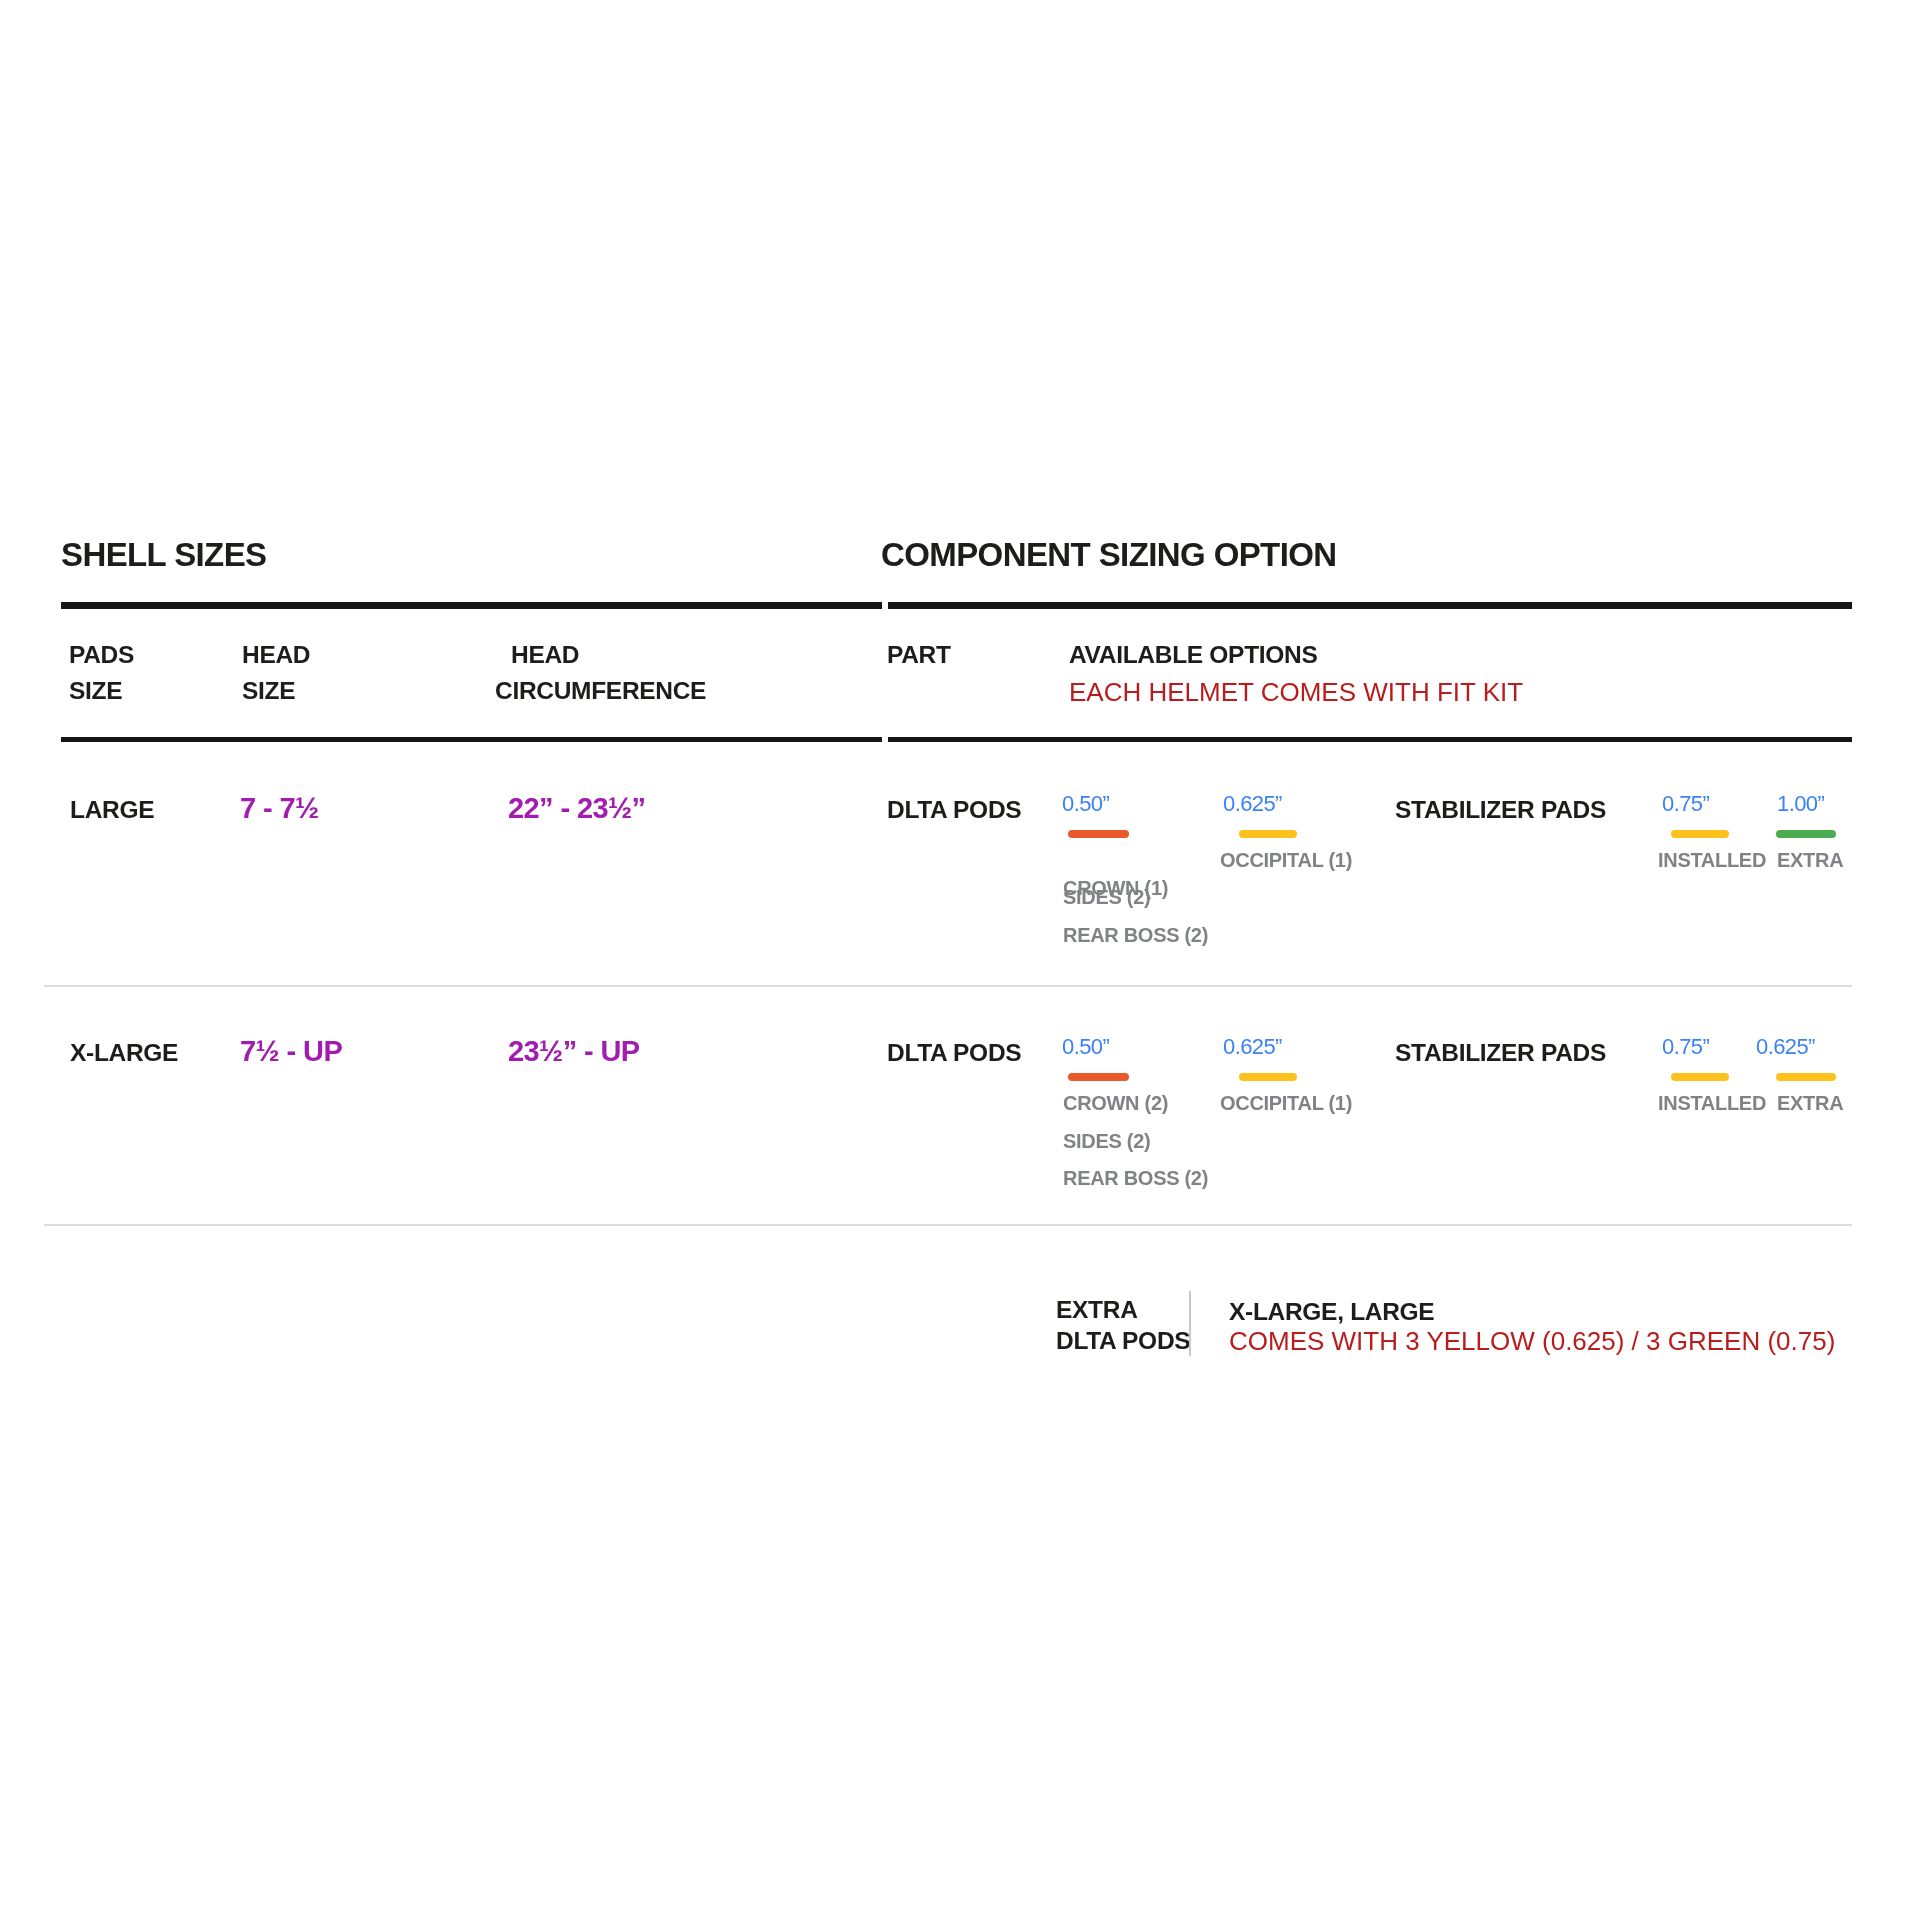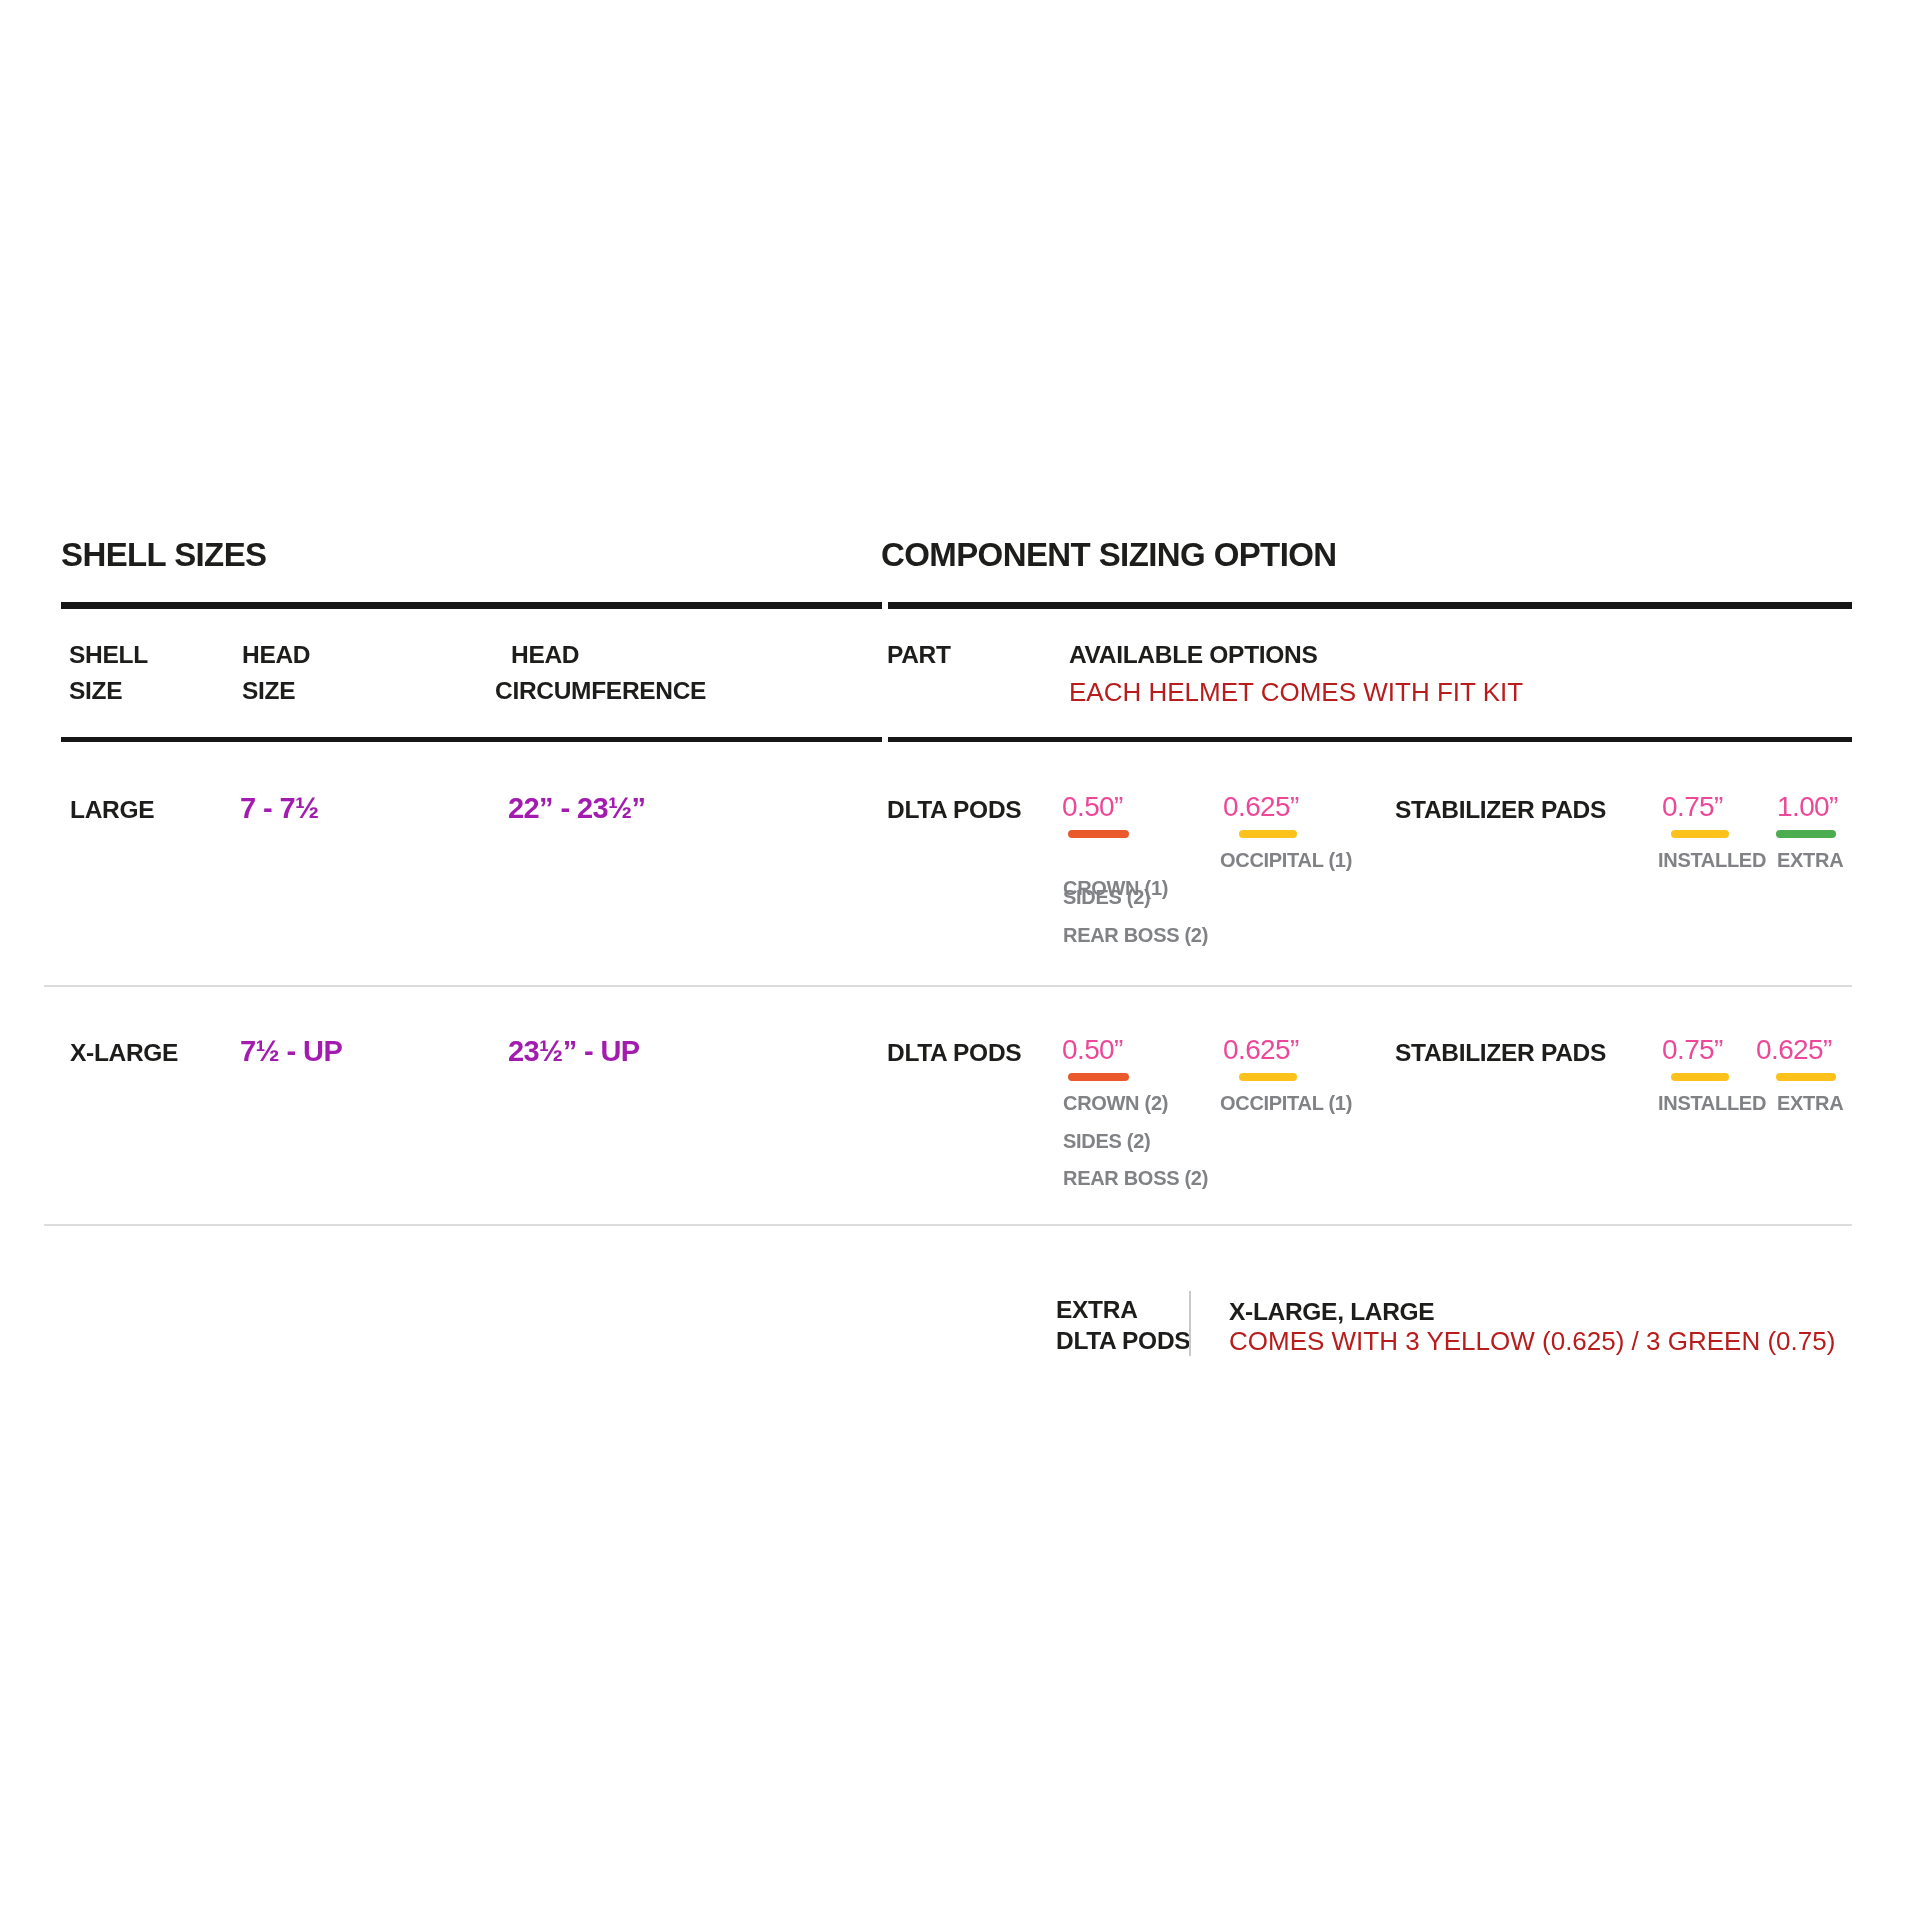--- a/index.html
+++ b/index.html
@@ -8,38 +8,38 @@
     background:#ffffff;
     position:relative;
     overflow:hidden;
     font-family:"Liberation Sans", sans-serif;
     color:#1d1d1b;
   }
   .t{position:absolute;white-space:nowrap;line-height:1;}
   .title{font-size:33px;font-weight:700;letter-spacing:-0.6px;color:#1d1d1b;}
   .h{font-size:24.5px;font-weight:700;letter-spacing:-0.3px;color:#1d1d1b;}
   .big{font-size:29px;font-weight:700;letter-spacing:-0.6px;color:#a21caf;}
-  .val{font-size:28px;font-weight:400;letter-spacing:-0.6px;color:#ec4899;}
+  .val{font-size:22px;font-weight:400;letter-spacing:-0.6px;color:#3b82f6;}
   .sub{font-size:20px;font-weight:700;letter-spacing:-0.3px;color:#808285;}
   .light{font-size:26px;font-weight:400;letter-spacing:0;color:#b91c1c;}
   .rule{position:absolute;background:#161616;}
   .divider{position:absolute;background:#dcdcdc;height:2.3px;}
   .vline{position:absolute;background:#c9c9c9;width:1.8px;}
   .bar{position:absolute;height:8.2px;border-radius:4.1px;background:#ccc;}
 </style>
 </head>
 <body>
 
 <div class="t title" style="left:61px;top:538px;">SHELL SIZES</div>
 <div class="t title" style="left:881px;top:538px;">COMPONENT SIZING OPTION</div>
 
 <div class="rule" style="left:61px;top:602px;width:821px;height:7px;"></div>
 <div class="rule" style="left:888px;top:602px;width:964px;height:7px;"></div>
 
-<div class="t h" style="left:69px;top:643px;">SHELL</div>
+<div class="t h" style="left:69px;top:643px;">PADS</div>
 <div class="t h" style="left:69px;top:679px;">SIZE</div>
 <div class="t h" style="left:242px;top:643px;">HEAD</div>
 <div class="t h" style="left:242px;top:679px;">SIZE</div>
 <div class="t h" style="left:511px;top:643px;">HEAD</div>
 <div class="t h" style="left:495px;top:679px;">CIRCUMFERENCE</div>
 
 <div class="t h" style="left:887px;top:643px;">PART</div>
 <div class="t h" style="left:1069px;top:643px;">AVAILABLE OPTIONS</div>
 <div class="t light" style="left:1069px;top:679px;">EACH HELMET COMES WITH FIT KIT</div>
 

